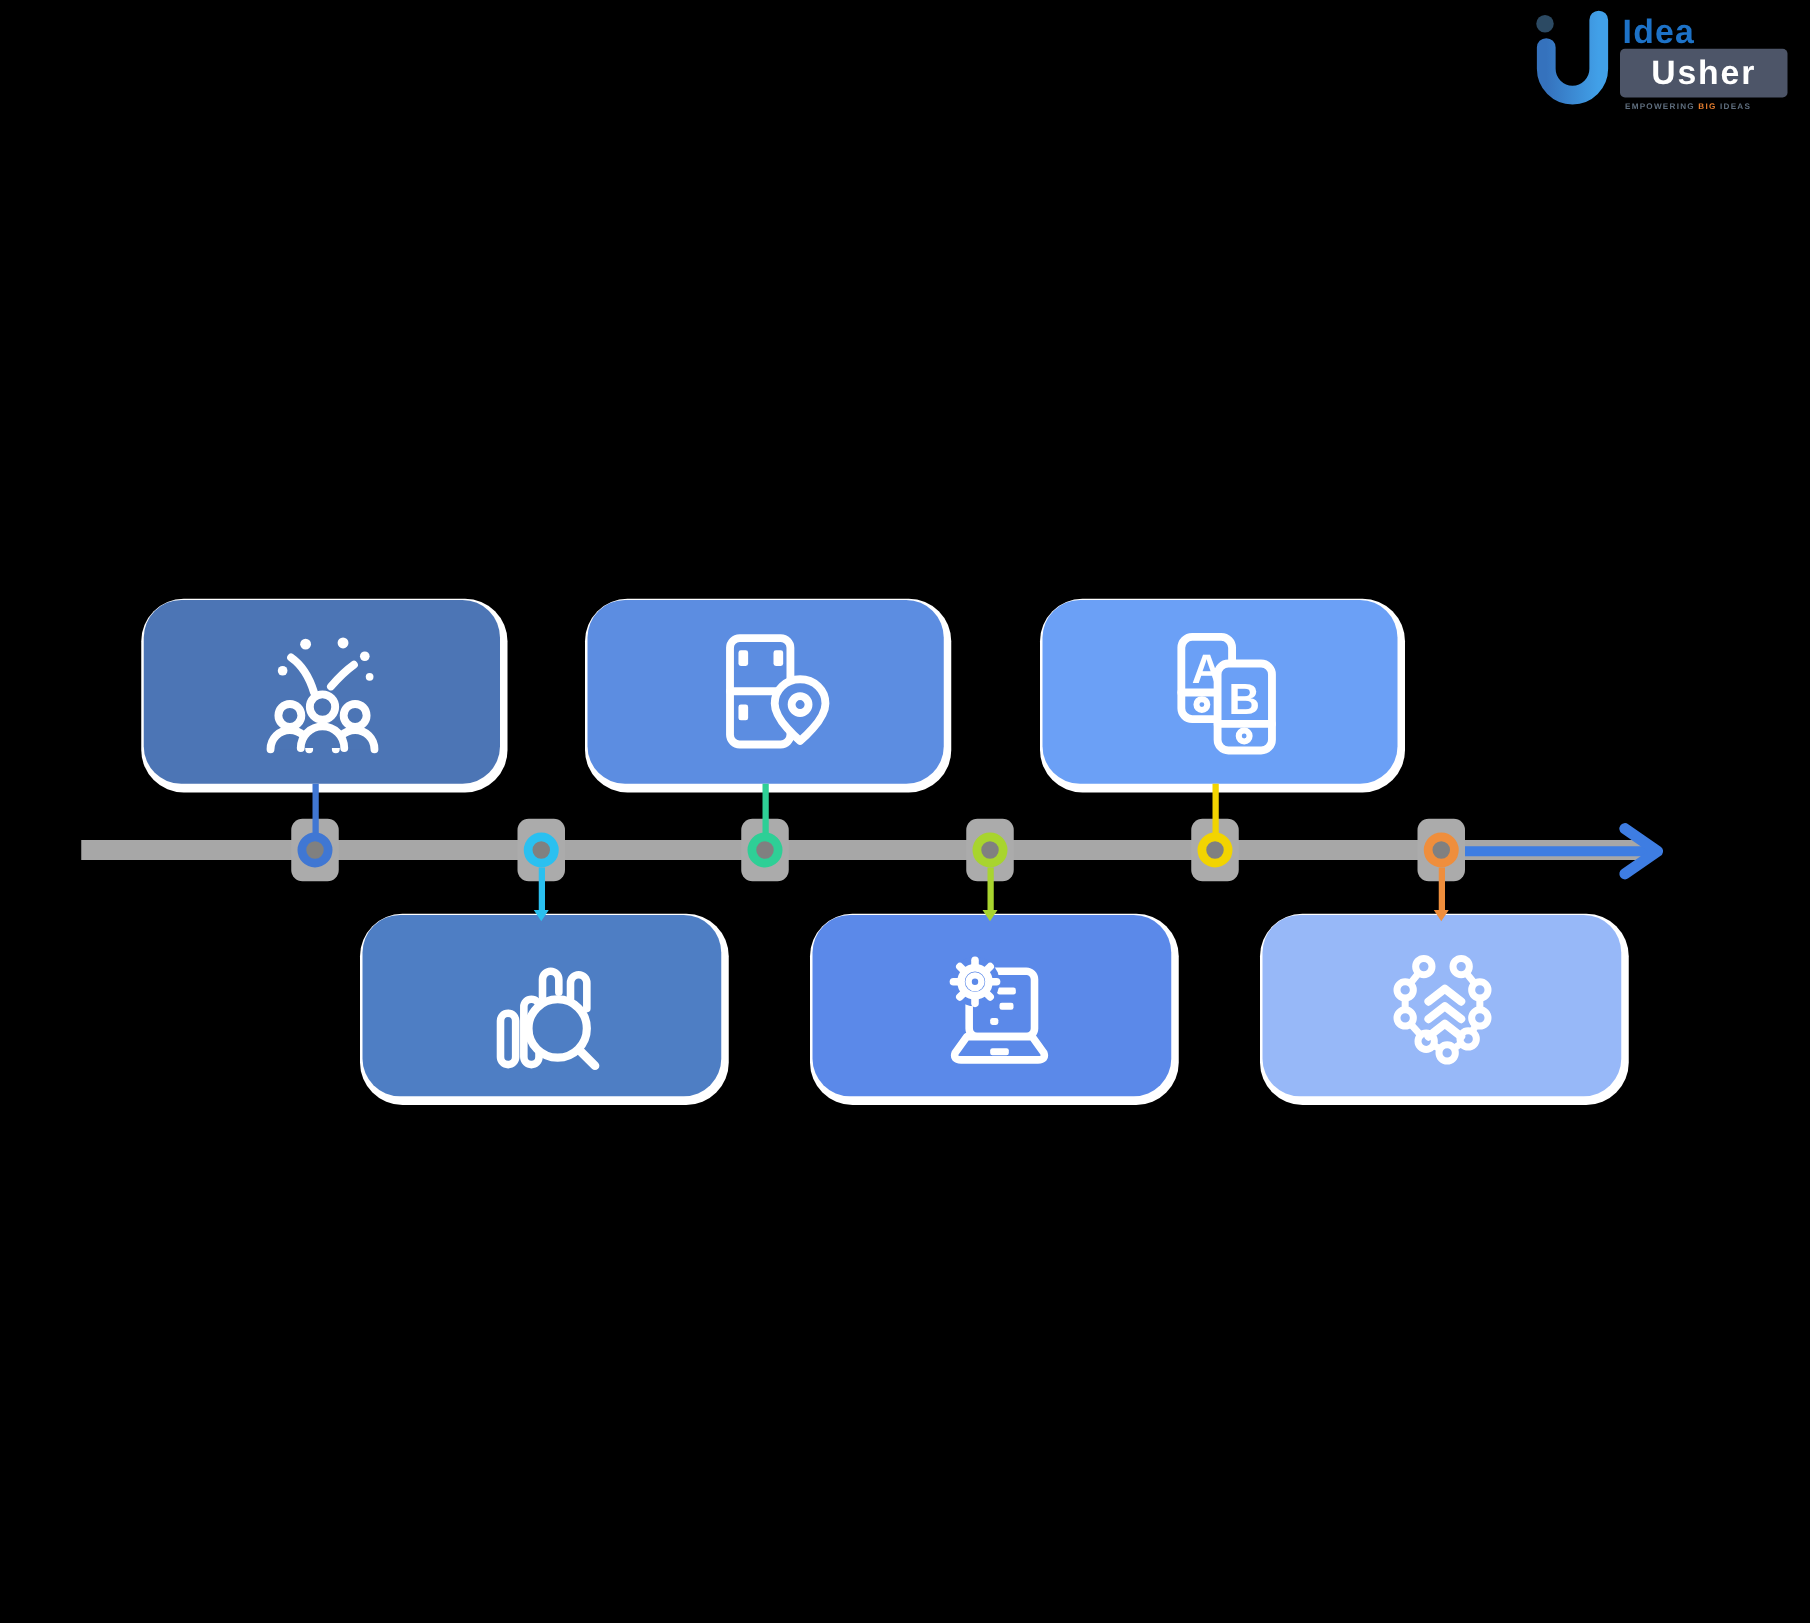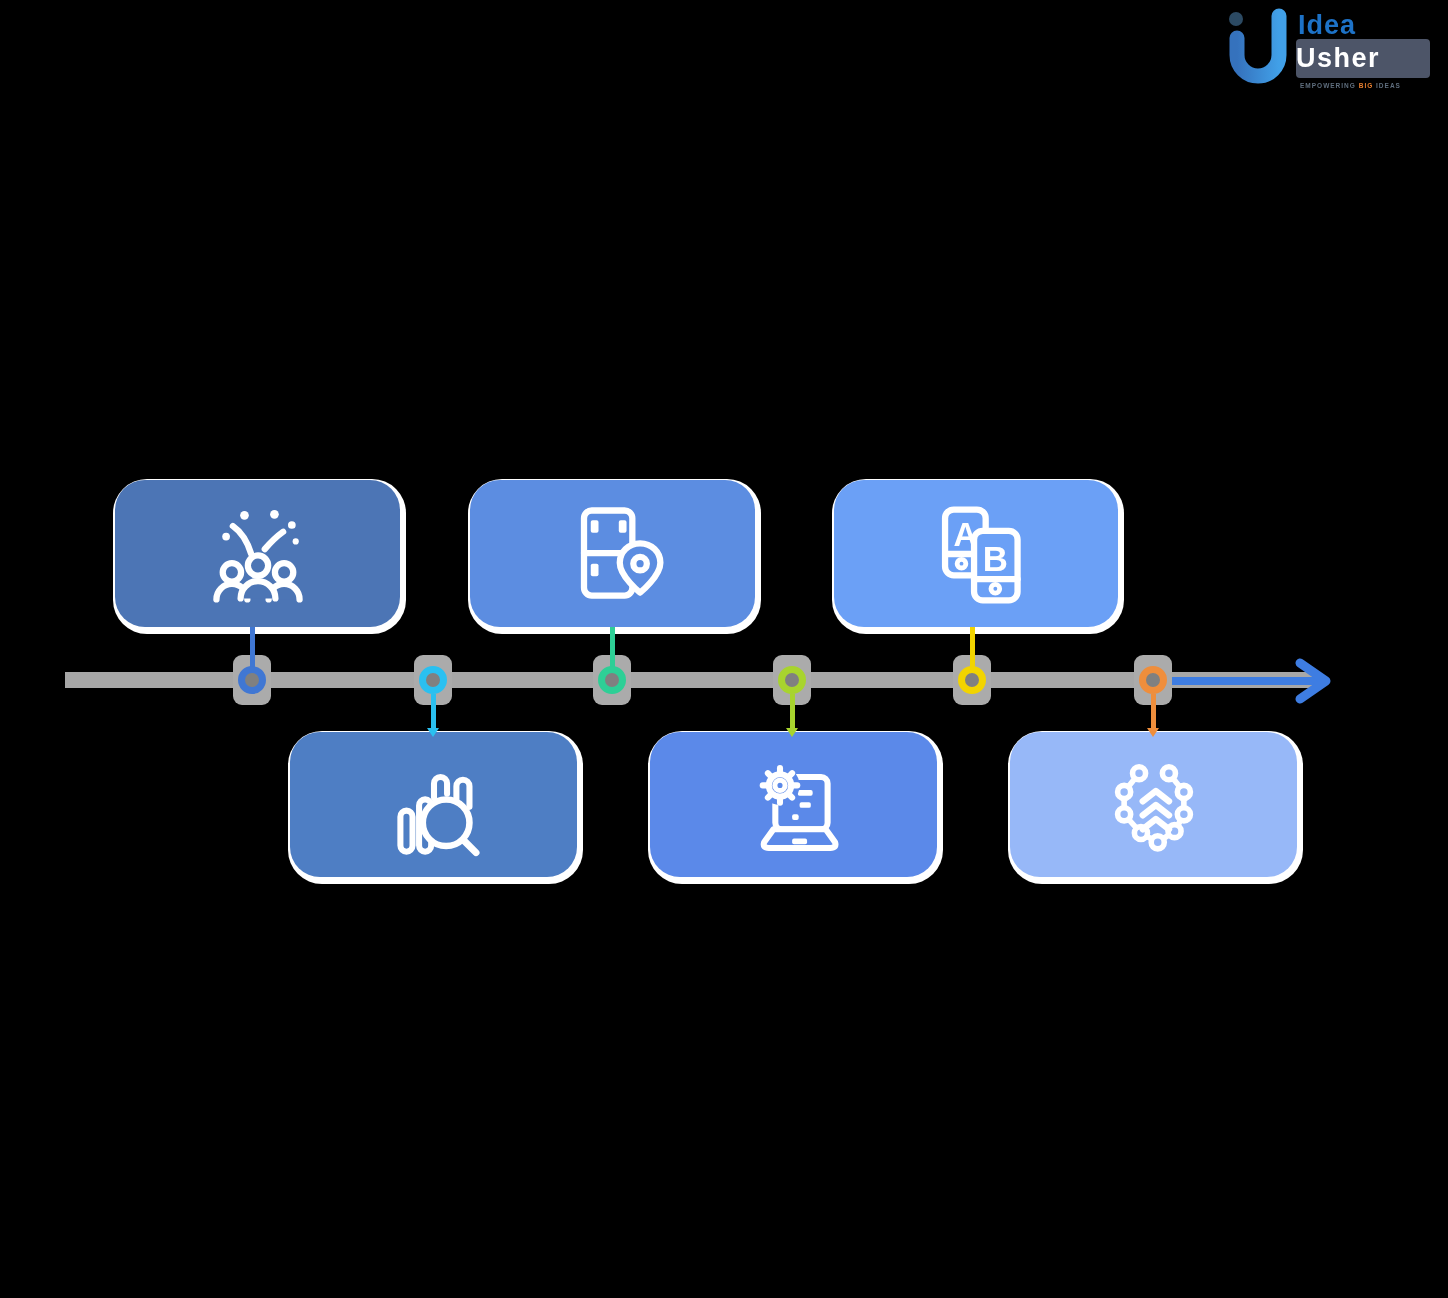--- a/index.html
+++ b/index.html
@@ -33,21 +33,21 @@
   .c6{left:1010px;top:732px;width:287px;height:145px;}
   .card svg{display:block;}
 
   
   .logo{position:absolute;left:1226px;top:4px;width:214px;height:94px;}
   .logo .mark{position:absolute;left:0;top:2px;}
   .logo .idea{position:absolute;left:72px;top:6px;font-size:27px;font-weight:bold;
               color:var(--ideac,#1d72c7);letter-spacing:1px;}
   .logo .usher-box{position:absolute;left:70px;top:35px;width:134px;height:39px;
               background:var(--usherbg,#4d5568);border-radius:4px;
-              display:flex;align-items:center;}
+              display:flex;align-items:center;justify-content:center;}
   .logo .usher{color:#fff;font-weight:bold;font-size:27px;letter-spacing:1.5px;}
   .logo .tagline{position:absolute;left:74px;top:78px;font-size:6.5px;letter-spacing:1px;
               color:var(--tagc,#5f6e7e);white-space:nowrap;font-weight:bold;}
   .logo .tagline .accent{color:var(--taga,#e87f2f);}
 </style>
 </head>
 <body>
 
 <div class="canvas" style="--bgc: #000000; --bar: #a7a7a7; --arrow: #3e7de2; --ideac: #1d72c7; --usherbg: #4d5568; --markL: #3572bd; --markR: #41a0e8; --markdot: #2c4a63; --tagc: #5f6e7e; --taga: #e87f2f;">
 

